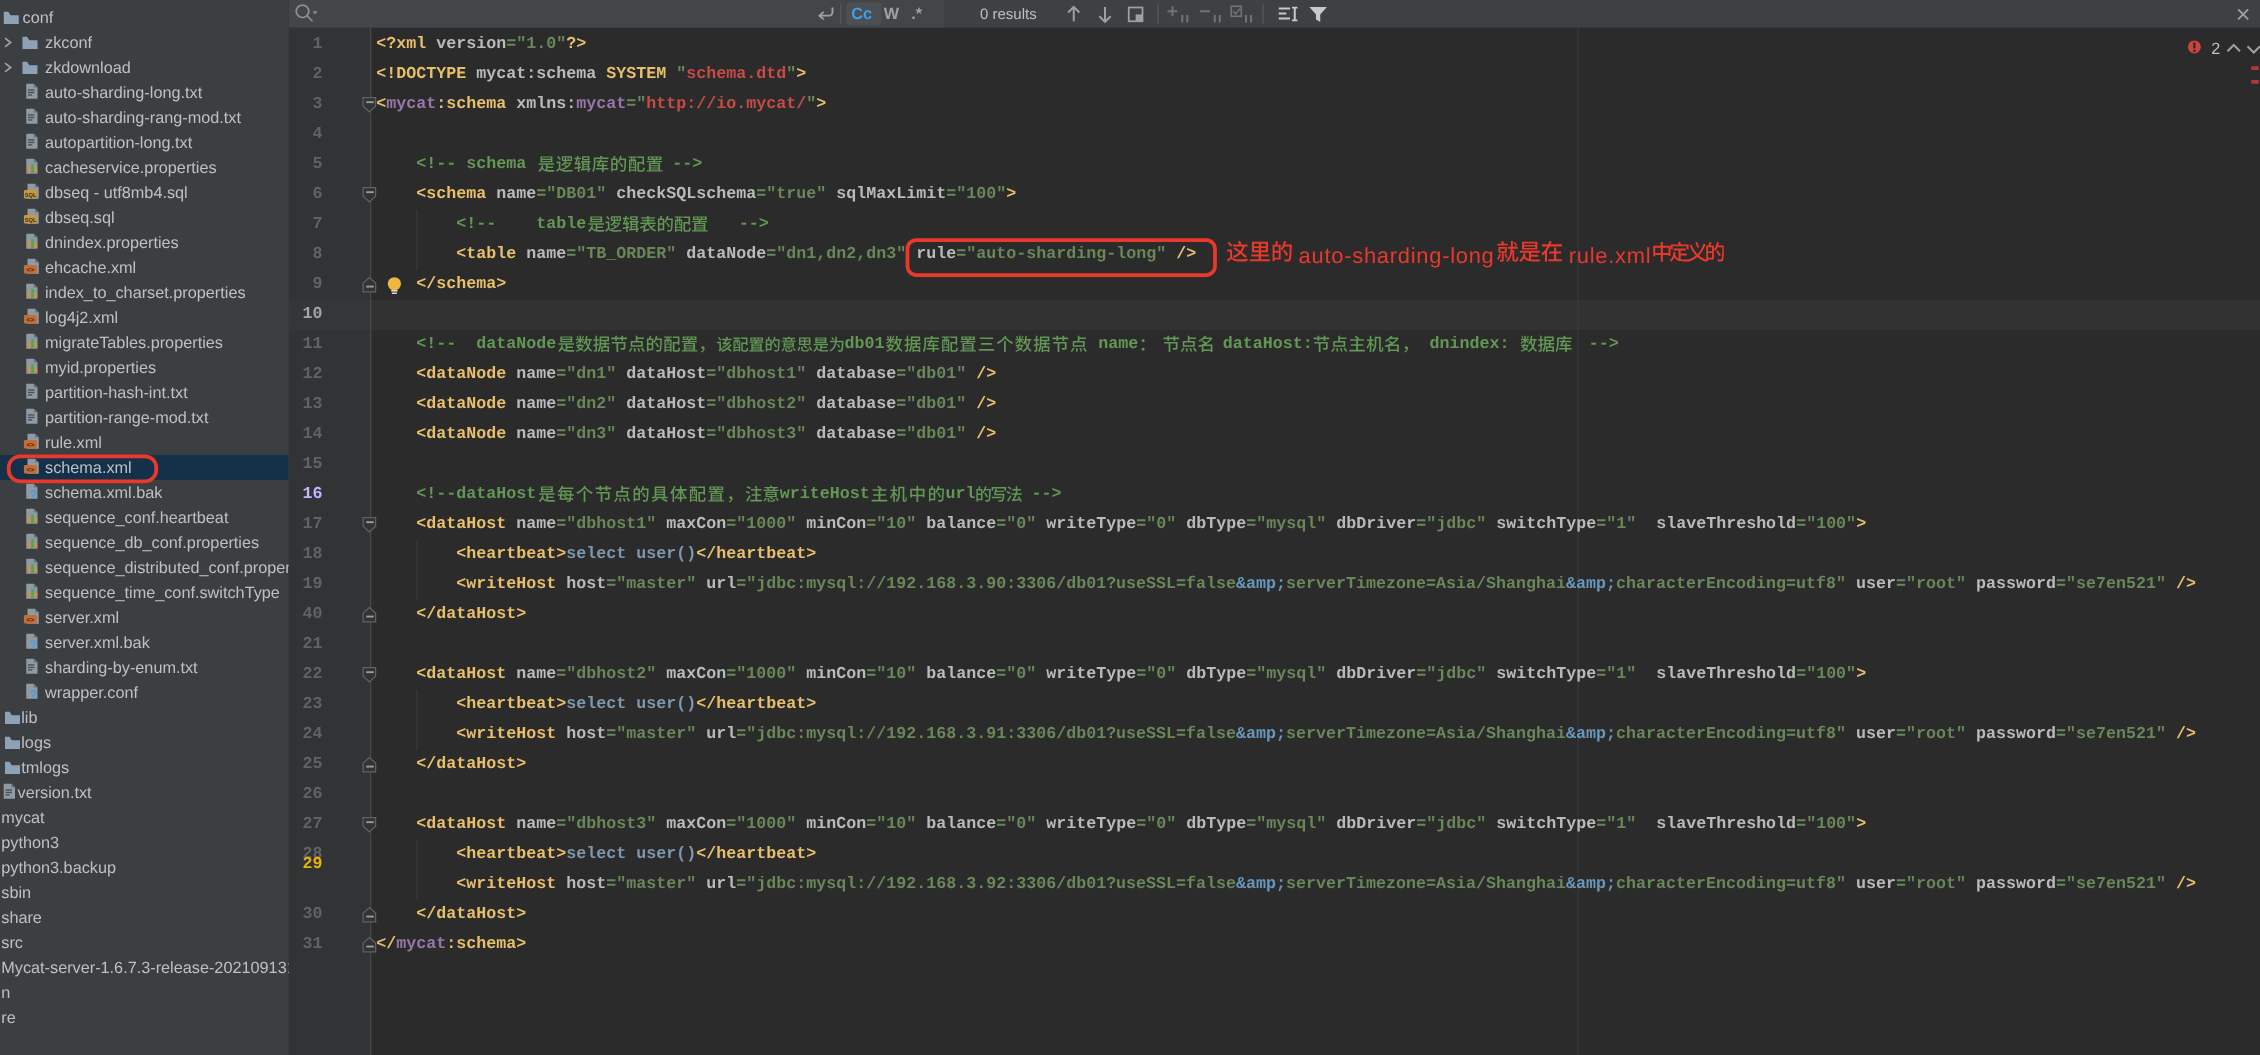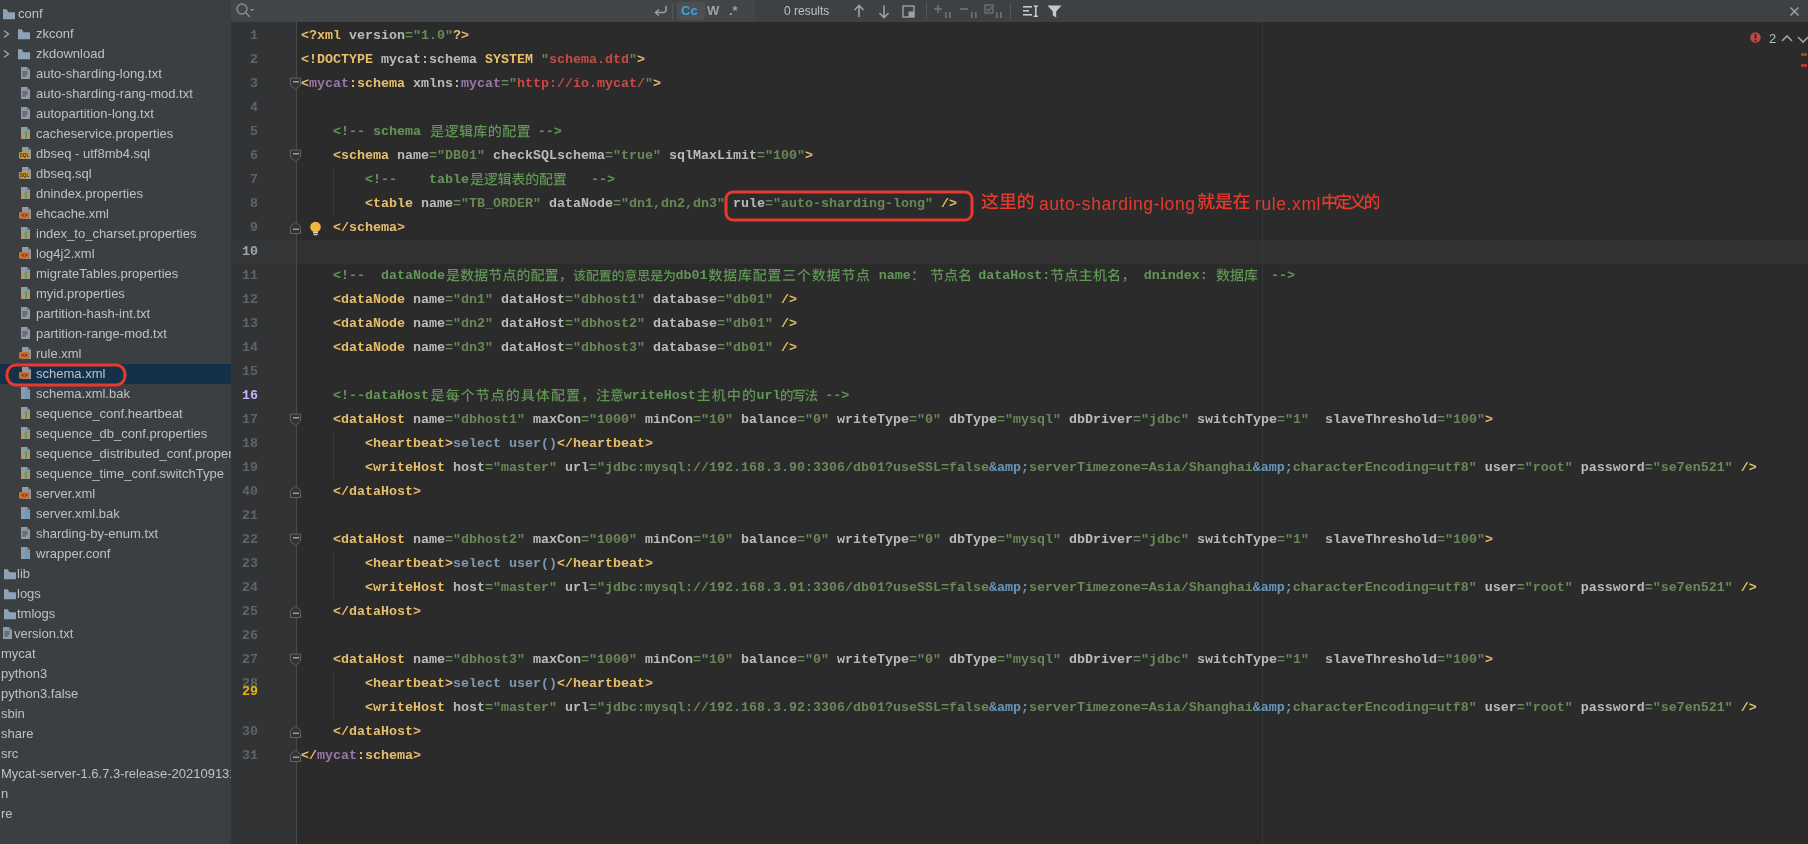--- a/index.html
+++ b/index.html
@@ -585,21 +585,21 @@
 <svg class="abs" style="left:1px;top:626px" width="12" height="14" viewBox="0 0 12 14">
       <path d="M2 1 h6 l3 3 v9 H2 Z" fill="#8e9aa4"></path>
       <path d="M8 1 l3 3 h-3 Z" fill="#6b757e"></path>
       <rect x="3.4" y="5.4" width="5.2" height="1.1" fill="#46505a"></rect>
       <rect x="3.4" y="7.4" width="5.2" height="1.1" fill="#46505a"></rect>
       <rect x="3.4" y="9.4" width="3.4" height="1.1" fill="#46505a"></rect>
     </svg>
 <div class="tl" style="left:14px;top:624px">version.txt</div>
 <div class="tl" style="left:1px;top:644px">mycat</div>
 <div class="tl" style="left:1px;top:664px">python3</div>
-<div class="tl" style="left:1px;top:684px">python3.false</div>
+<div class="tl" style="left:1px;top:684px">python3.backup</div>
 <div class="tl" style="left:1px;top:704px">sbin</div>
 <div class="tl" style="left:1px;top:724px">share</div>
 <div class="tl" style="left:1px;top:744px">src</div>
 <div class="tl" style="left:1px;top:764px">Mycat-server-1.6.7.3-release-202109131</div>
 <div class="tl" style="left:1px;top:784px">n</div>
 <div class="tl" style="left:1px;top:804px">re</div>
 <svg class="abs" style="left:0;top:362px" width="231" height="26" viewBox="0 0 231 26">
 <rect x="7" y="3" width="118" height="20" rx="9" fill="none" stroke="#e8392c" stroke-width="3"></rect>
     </svg>
 </div>

